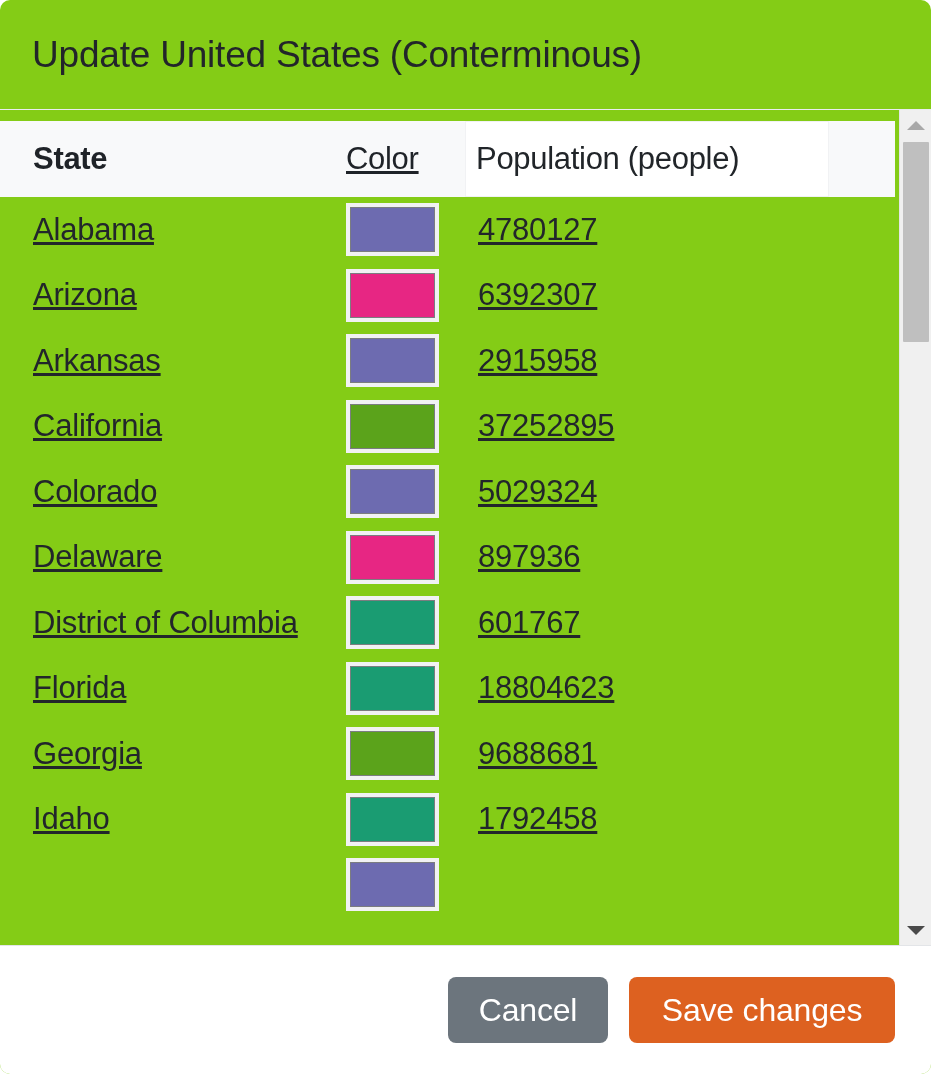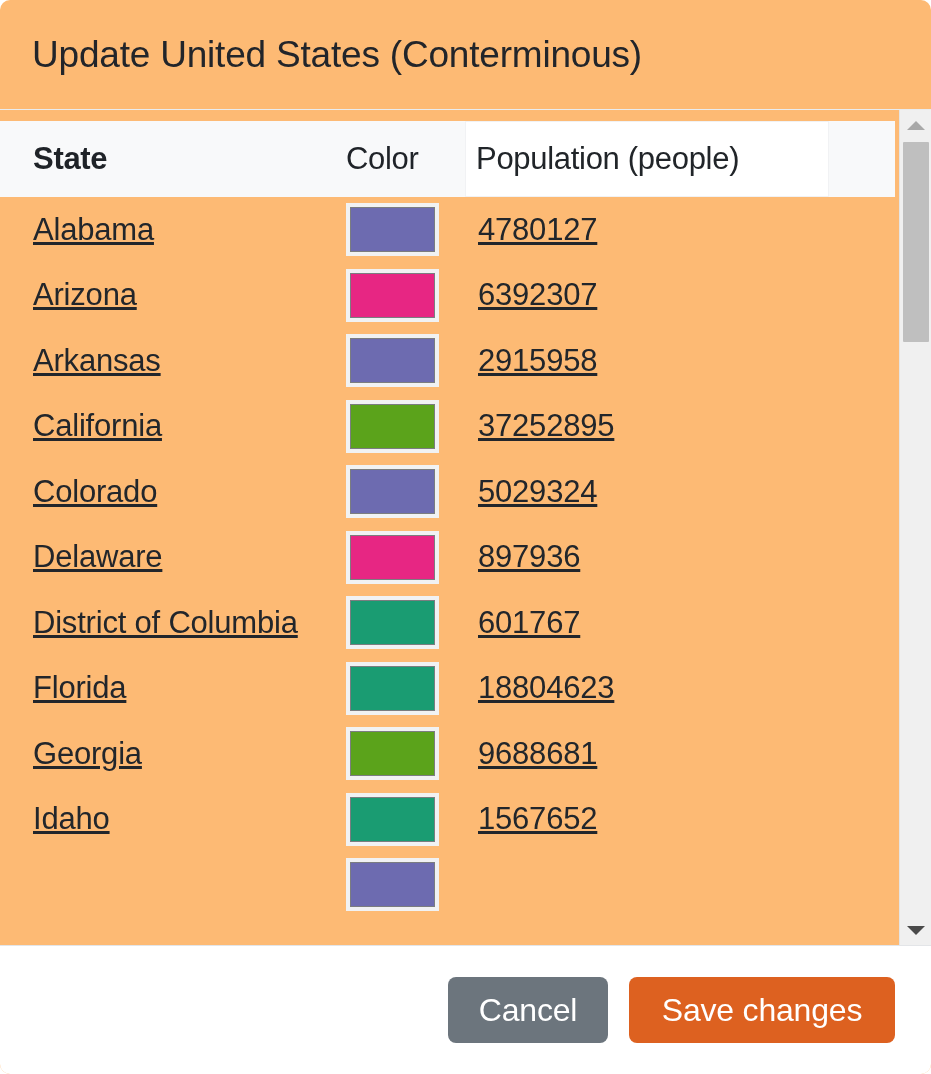--- a/index.html
+++ b/index.html
@@ -13,21 +13,21 @@
     overflow: hidden;
     font-family: "Liberation Sans", sans-serif;
     color: #212529;
     -webkit-font-smoothing: antialiased;
   }
 
   .modal {
     position: relative;
     width: 931px;
     height: 1074px;
-    background: #fdba74;
+    background: #84cc16;
     border-radius: 10px;
     overflow: hidden;
     display: flex;
     flex-direction: column;
   }
 
   
   .modal-header {
     height: 110px;
     flex: 0 0 110px;
@@ -85,21 +85,21 @@
     text-align: left;
     font-size: 31px;
     color: #1f2328;
   }
   thead th .th-inner {
     display: block;
     padding-left: 13px;
   }
   th.th-state  { padding-left: 20px; }
   th.th-state .th-inner { font-weight: 700; letter-spacing: -0.3px; }
-  th.th-color  .th-inner { padding-left: 6px; letter-spacing: -0.3px; }
+  th.th-color  .th-inner { padding-left: 6px; letter-spacing: -0.3px; text-decoration: underline; }
 
   th.th-pop { padding-right: 0; }
   th.th-pop .pop-input {
     display: flex;
     align-items: center;
     height: 76px;
     background: #ffffff;
     border: 1px solid #f1f2f4;
     box-sizing: border-box;
     padding-left: 10px;
@@ -328,21 +328,21 @@
               </td>
               <td class="td-pop">9688681</td>
             </tr>
             <tr>
               <td class="td-state">Idaho</td>
               <td class="td-color">
                 <span class="swatch-wrap">
                   <span class="swatch" style="background: rgb(26, 156, 114);"></span>
                 </span>
               </td>
-              <td class="td-pop">1567652</td>
+              <td class="td-pop">1792458</td>
             </tr>
             <tr>
               <td class="td-state"></td>
               <td class="td-color">
                 <span class="swatch-wrap">
                   <span class="swatch" style="background: rgb(109, 107, 176);"></span>
                 </span>
               </td>
               <td class="td-pop"></td>
             </tr>

